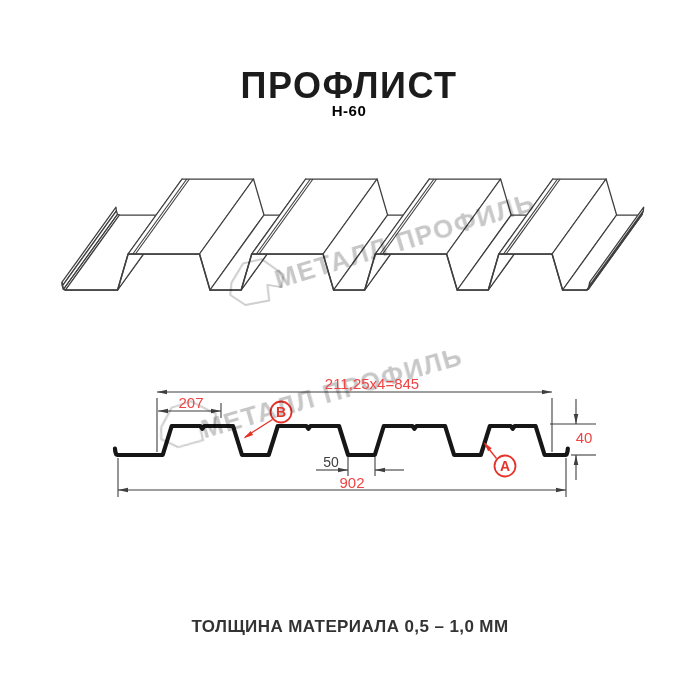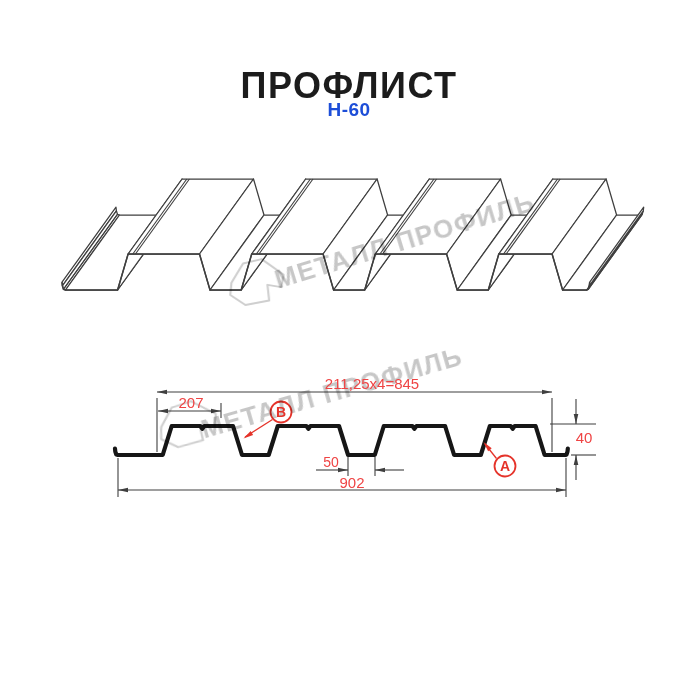--- a/index.html
+++ b/index.html
@@ -1,24 +1,24 @@
 <!DOCTYPE html>
 <html><head>
 <meta charset="utf-8">
 <style>
   html,body{margin:0;padding:0;background:#fff;}
   #stage{position:relative;width:700px;height:700px;background:#ffffff;overflow:hidden;
          font-family:"Liberation Sans",sans-serif;}
   #drawing-svg{position:absolute;left:0;top:0;width:700px;height:700px;}
   .abs{position:absolute;transform:translate(-50%,-50%);white-space:nowrap;}
   .page-title{font-size:36px;font-weight:700;letter-spacing:1.5px;color:#1c1c1c;}
-  .page-subtitle{font-size:19px;font-weight:700;letter-spacing:0.5px;color:#1d4ed8;}
+  .page-subtitle{font-size:15px;font-weight:700;letter-spacing:0.5px;color:#000000;}
   .footer-note{font-size:17px;font-weight:700;letter-spacing:0.4px;color:#333;}
   .dim-label{font-size:15px;color:#ef4444;}
-  .dim-label-small{font-size:14px;color:#ef4444;}
+  .dim-label-small{font-size:14px;color:#404040;}
   .red-letter{font-size:14px;font-weight:700;color:#e5332a;}
   .wm-text{font-size:26px;font-weight:700;letter-spacing:1.5px;color:#c4c4c4;
            mix-blend-mode:multiply;opacity:.95;}
   .wm1{transform:translate(-50%,-50%) rotate(-17deg);}
   .wm2{transform:translate(-50%,-50%) rotate(-16deg);}
 </style>
 </head>
 <body>
 
 <div id="stage">
@@ -111,13 +111,14 @@
 
   <div class="abs dim-label" style="left:372px;top:383px;">211,25x4=845</div>
   <div class="abs dim-label" style="left:191px;top:402px;">207</div>
   <div class="abs dim-label-small" style="left:331px;top:462px;">50</div>
   <div class="abs dim-label" style="left:352px;top:482px;">902</div>
   <div class="abs dim-label" style="left:584px;top:437px;">40</div>
 
   <div class="abs red-letter" style="left:281px;top:412px;">В</div>
   <div class="abs red-letter" style="left:505px;top:466px;">А</div>
 
+  <div class="abs footer-note" style="left:350px;top:627px;">ТОЛЩИНА МАТЕРИАЛА 0,5 – 1,0 ММ</div>
 </div>
 
 </body></html>

